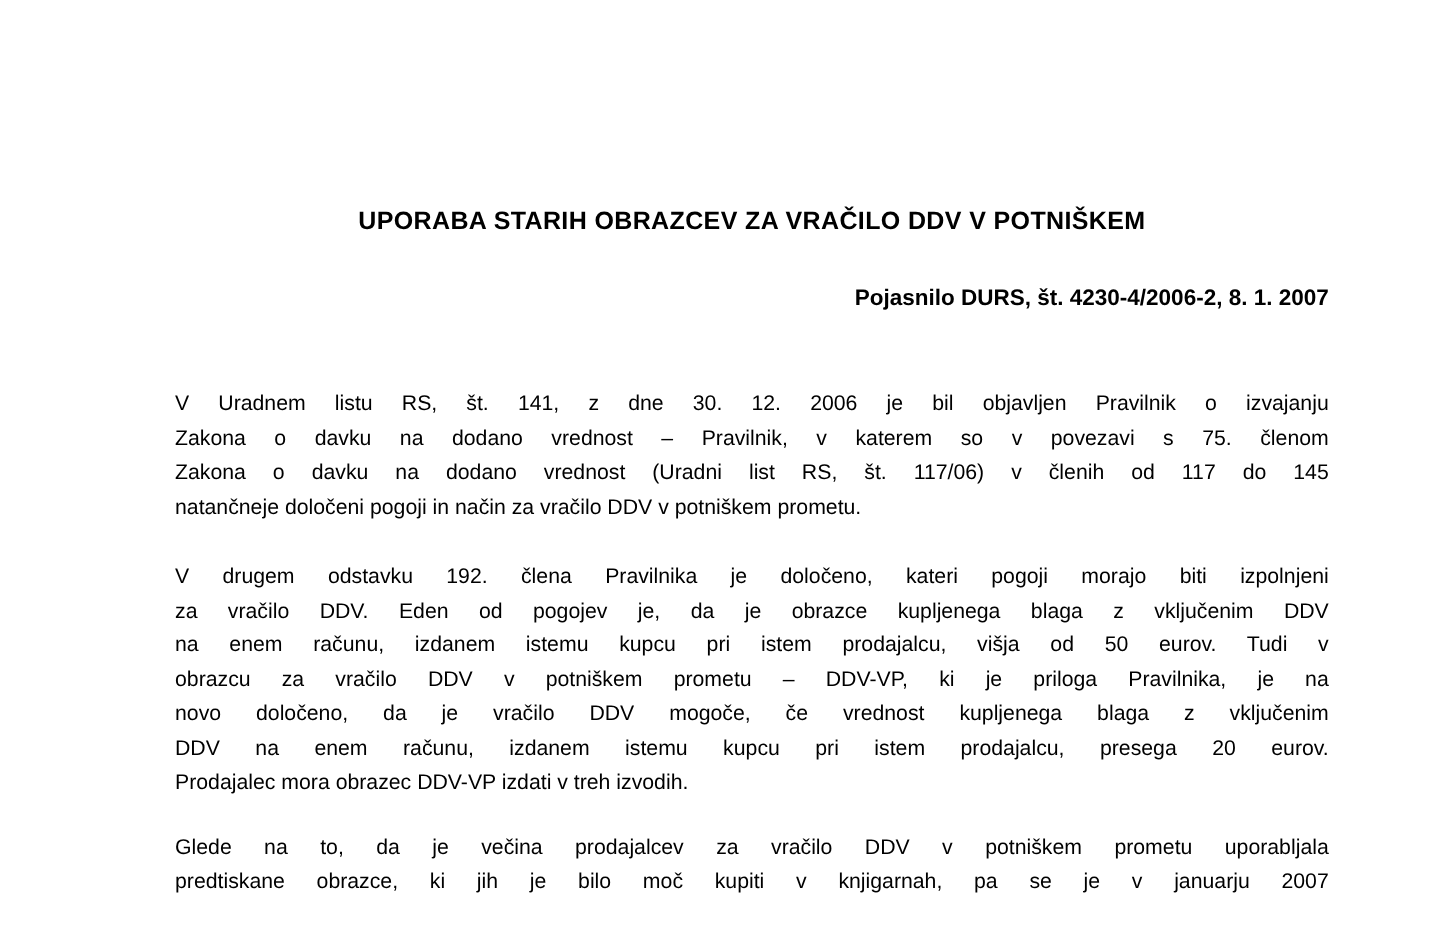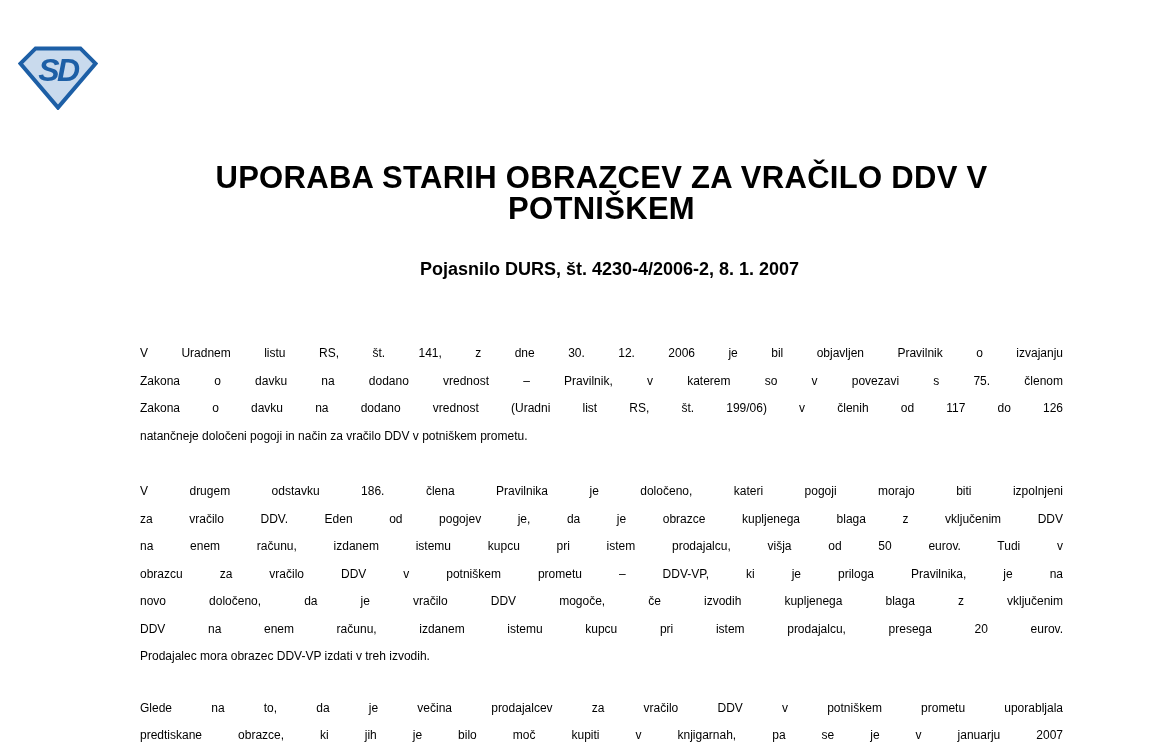--- a/index.html
+++ b/index.html
@@ -24,82 +24,76 @@
     height: 64px;
   }
   .content {
     position: absolute;
     left: 140px;
     right: 94px;
     top: 0;
   }
   .doc-title {
     margin: 162px 0 0 0;
-    font-size: 31px;
+    font-size: 20px;
     font-weight: bold;
     line-height: 31px;
     text-align: center;
     letter-spacing: 0.3px;
   }
   .doc-subtitle {
     margin: 34px 0 0 16px;
     font-size: 18px;
     font-weight: bold;
     line-height: 22px;
-    text-align: center;
+    text-align: right;
   }
   .para {
-    font-size: 12px;
+    font-size: 17px;
     line-height: 27.5px;
   }
   .para-1 { margin-top: 60px; }
   .para-2 { margin-top: 28px; }
   .para-3 { margin-top: 24px; }
   .jl {
     text-align: justify;
     text-justify: inter-word;
     text-align-last: justify;
   }
   .ll {
     text-align: left;
   }
 </style>
 </head>
 <body>
 
 <div class="page">
 
-  <div class="logo">
-    <svg viewBox="0 0 100 80" width="80" height="64">
-      <path d="M 22 3 L 78 3 L 97 22 L 50 77 L 3 22 Z" fill="#c9daed" stroke="#1d5fa6" stroke-width="5" stroke-linejoin="miter"></path>
-      <text x="50" y="44" text-anchor="middle" font-family="Liberation Sans, sans-serif" font-size="40" font-weight="bold" font-style="italic" letter-spacing="-3" fill="#1d5fa6">SD</text>
-    </svg>
-  </div>
 
   <div class="content">
 
     <h1 class="doc-title">
       <div>UPORABA STARIH OBRAZCEV ZA VRAČILO DDV V POTNIŠKEM</div>
     </h1>
 
     <h2 class="doc-subtitle">Pojasnilo DURS, št. 4230-4/2006-2, 8. 1. 2007</h2>
 
     <div class="para para-1">
       <div class="jl">V Uradnem listu RS, št. 141, z dne 30. 12. 2006 je bil objavljen Pravilnik o izvajanju</div>
       <div class="jl">Zakona o davku na dodano vrednost – Pravilnik, v katerem so v povezavi s 75. členom</div>
-      <div class="jl">Zakona o davku na dodano vrednost (Uradni list RS, št. 199/06) v členih od 117 do 126</div>
+      <div class="jl">Zakona o davku na dodano vrednost (Uradni list RS, št. 117/06) v členih od 117 do 145</div>
       <div class="ll">natančneje določeni pogoji in način za vračilo DDV v potniškem prometu.</div>
     </div>
 
     <div class="para para-2">
-      <div class="jl">V drugem odstavku 186. člena Pravilnika je določeno, kateri pogoji morajo biti izpolnjeni</div>
+      <div class="jl">V drugem odstavku 192. člena Pravilnika je določeno, kateri pogoji morajo biti izpolnjeni</div>
       <div class="jl">za vračilo DDV. Eden od pogojev je, da je obrazce kupljenega blaga z vključenim DDV</div>
       <div class="jl">na enem računu, izdanem istemu kupcu pri istem prodajalcu, višja od 50 eurov. Tudi v</div>
       <div class="jl">obrazcu za vračilo DDV v potniškem prometu – DDV-VP, ki je priloga Pravilnika, je na</div>
-      <div class="jl">novo določeno, da je vračilo DDV mogoče, če izvodih kupljenega blaga z vključenim</div>
+      <div class="jl">novo določeno, da je vračilo DDV mogoče, če vrednost kupljenega blaga z vključenim</div>
       <div class="jl">DDV na enem računu, izdanem istemu kupcu pri istem prodajalcu, presega 20 eurov.</div>
       <div class="ll">Prodajalec mora obrazec DDV-VP izdati v treh izvodih.</div>
     </div>
 
     <div class="para para-3">
       <div class="jl">Glede na to, da je večina prodajalcev za vračilo DDV v potniškem prometu uporabljala</div>
       <div class="jl">predtiskane obrazce, ki jih je bilo moč kupiti v knjigarnah, pa se je v januarju 2007</div>
     </div>
 
   </div>

